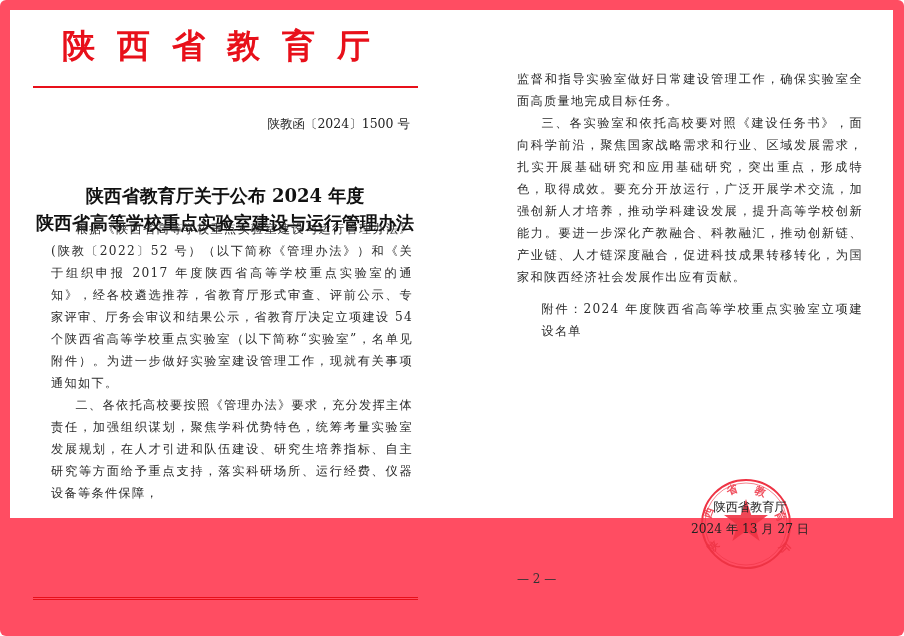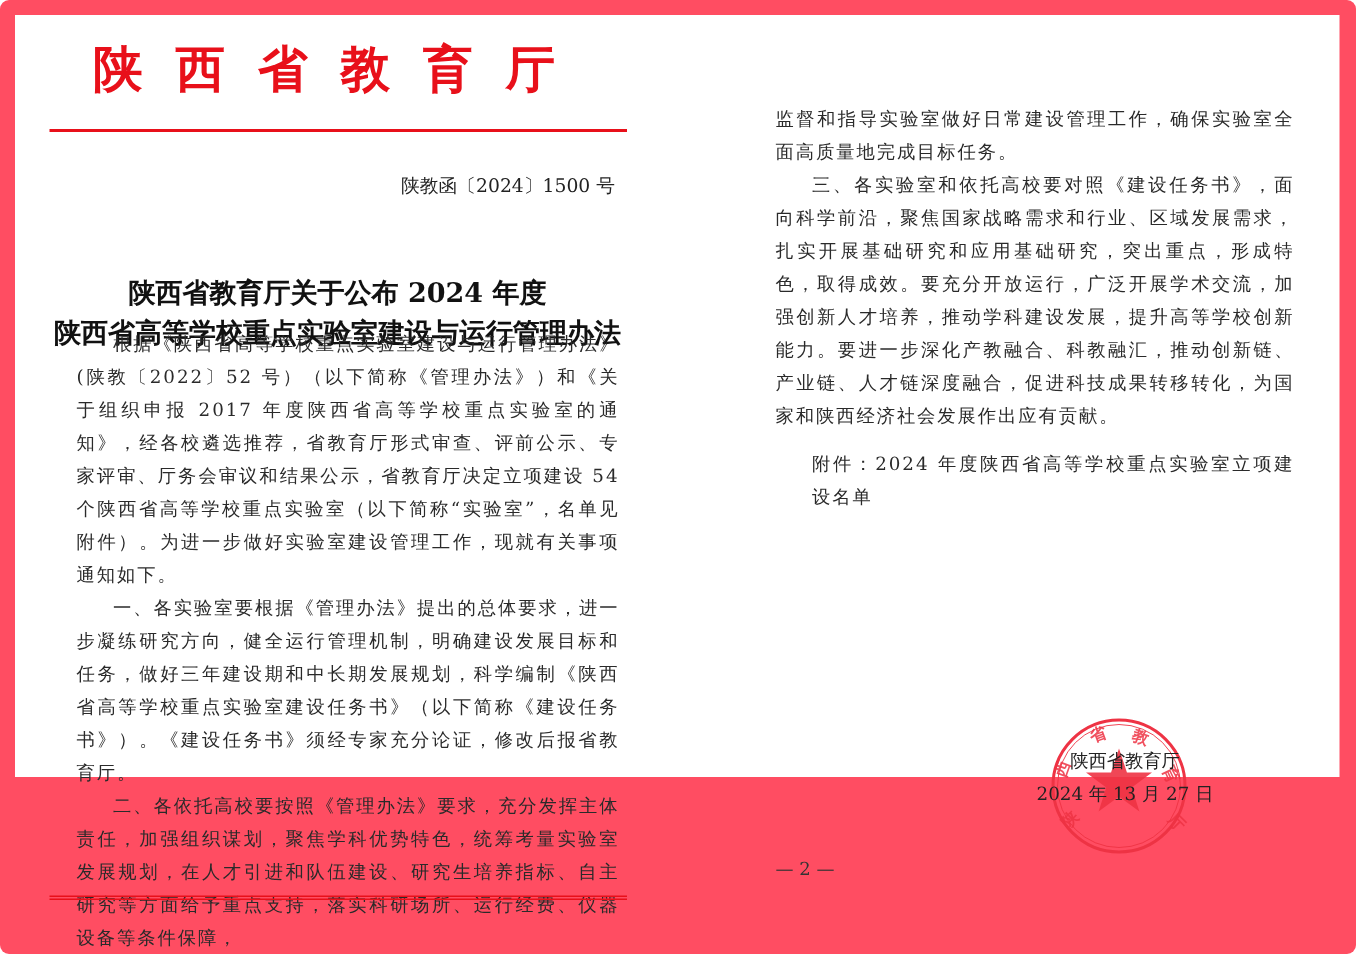--- a/index.html
+++ b/index.html
@@ -84,21 +84,20 @@
   <div class="red-rule"></div>
   <div class="doc-number">陕教函〔2024〕1500 号</div>
 
   <div class="doc-title">
     <div>陕西省教育厅关于公布 2024 年度</div>
     <div>陕西省高等学校重点实验室建设与运行管理办法</div>
   </div>
 
   <div class="left-body body-text">
     <p class="indent">根据《陕西省高等学校重点实验室建设与运行管理办法》(陕教〔2022〕52 号）（以下简称《管理办法》）和《关于组织申报 2017 年度陕西省高等学校重点实验室的通知》，经各校遴选推荐，省教育厅形式审查、评前公示、专家评审、厅务会审议和结果公示，省教育厅决定立项建设 54 个陕西省高等学校重点实验室（以下简称“实验室”，名单见附件）。为进一步做好实验室建设管理工作，现就有关事项通知如下。</p>
-    <p class="indent">一、各实验室要根据《管理办法》提出的总体要求，进一步凝练研究方向，健全运行管理机制，明确建设发展目标和任务，做好三年建设期和中长期发展规划，科学编制《陕西省高等学校重点实验室建设任务书》（以下简称《建设任务书》）。《建设任务书》须经专家充分论证，修改后报省教育厅。</p>
     <p class="indent">二、各依托高校要按照《管理办法》要求，充分发挥主体责任，加强组织谋划，聚焦学科优势特色，统筹考量实验室发展规划，在人才引进和队伍建设、研究生培养指标、自主研究等方面给予重点支持，落实科研场所、运行经费、仪器设备等条件保障，</p>
   </div>
 
   <div class="bottom-rule"></div>
 
   <div class="right-body body-text">
     <p>监督和指导实验室做好日常建设管理工作，确保实验室全面高质量地完成目标任务。</p>
     <p class="indent">三、各实验室和依托高校要对照《建设任务书》，面向科学前沿，聚焦国家战略需求和行业、区域发展需求，扎实开展基础研究和应用基础研究，突出重点，形成特色，取得成效。要充分开放运行，广泛开展学术交流，加强创新人才培养，推动学科建设发展，提升高等学校创新能力。要进一步深化产教融合、科教融汇，推动创新链、产业链、人才链深度融合，促进科技成果转移转化，为国家和陕西经济社会发展作出应有贡献。</p>
     <div class="spacer"></div>
     <p class="attachment">附件：2024 年度陕西省高等学校重点实验室立项建设名单</p>

